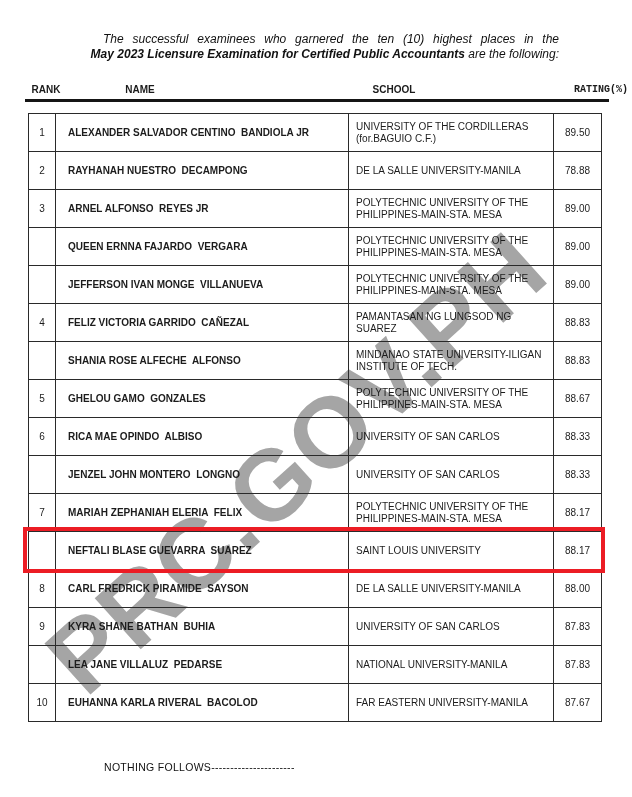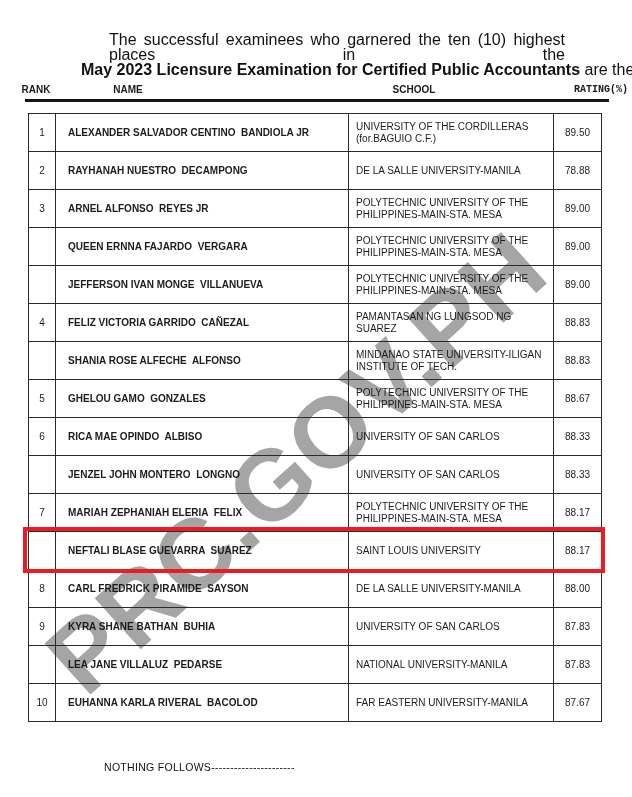--- a/index.html
+++ b/index.html
@@ -30,50 +30,51 @@
     color: #8f8f8f;
     opacity: 0.8;
     white-space: nowrap;
     z-index: 1;
     pointer-events: none;
   }
 
   
   .intro {
     position: absolute;
-    left: 81px;
+    left: 75px;
     top: 32px;
     width: 484px;
-    font-size: 16px;
+    font-size: 12px;
     line-height: 15px;
     color: #111;
     z-index: 2;
+    font-style: italic;
   }
   .intro-line1 {
     text-align: justify;
     text-align-last: justify;
     padding-left: 28px;
   }
   .intro-line2 { text-align: right; white-space: nowrap; }
 
   
   .col-headers {
     position: absolute;
     top: 84px;
     left: 0;
     width: 632px;
     height: 14px;
     font-size: 10px;
     font-weight: bold;
     z-index: 2;
   }
   .col-head { position: absolute; text-align: center; top: 0; }
-  .col-head.rank   { left: 14px;  width: 44px; }
-  .col-head.name   { left: 78px;  width: 100px; }
-  .col-head.school { left: 364px; width: 100px; }
+  .col-head.rank   { left: 24px;  width: 44px; }
+  .col-head.name   { left: 90px;  width: 100px; }
+  .col-head.school { left: 344px; width: 100px; }
   .col-head.rating { left: 548px; width: 106px; font-family: Liberation Mono, monospace; }
 
   .header-rule {
     position: absolute;
     left: 25px;
     top: 99px;
     width: 584px;
     height: 3px;
     background: #151515;
     z-index: 2;

